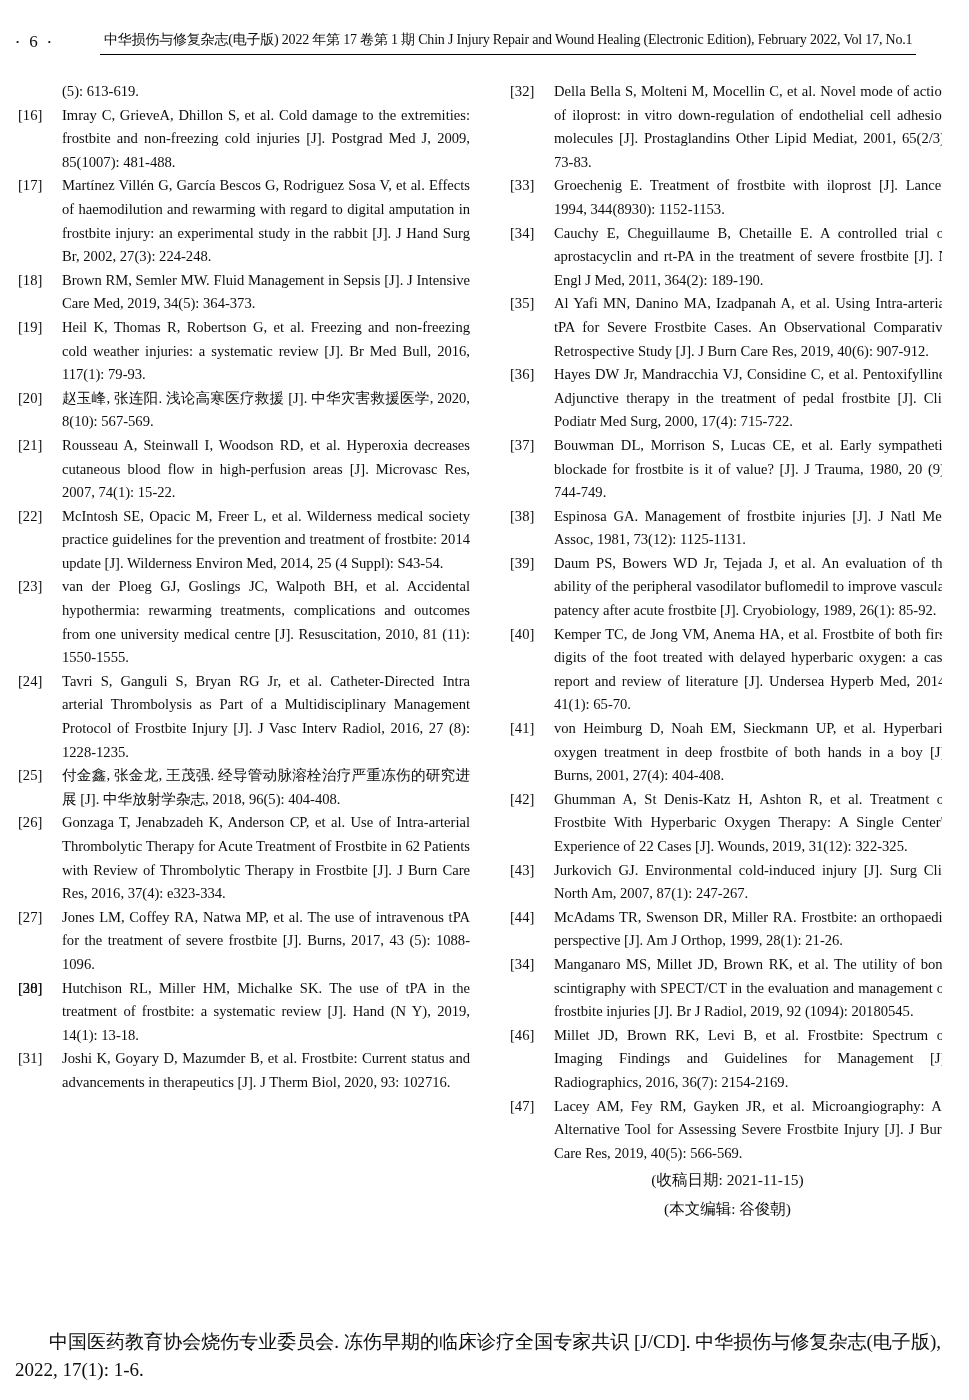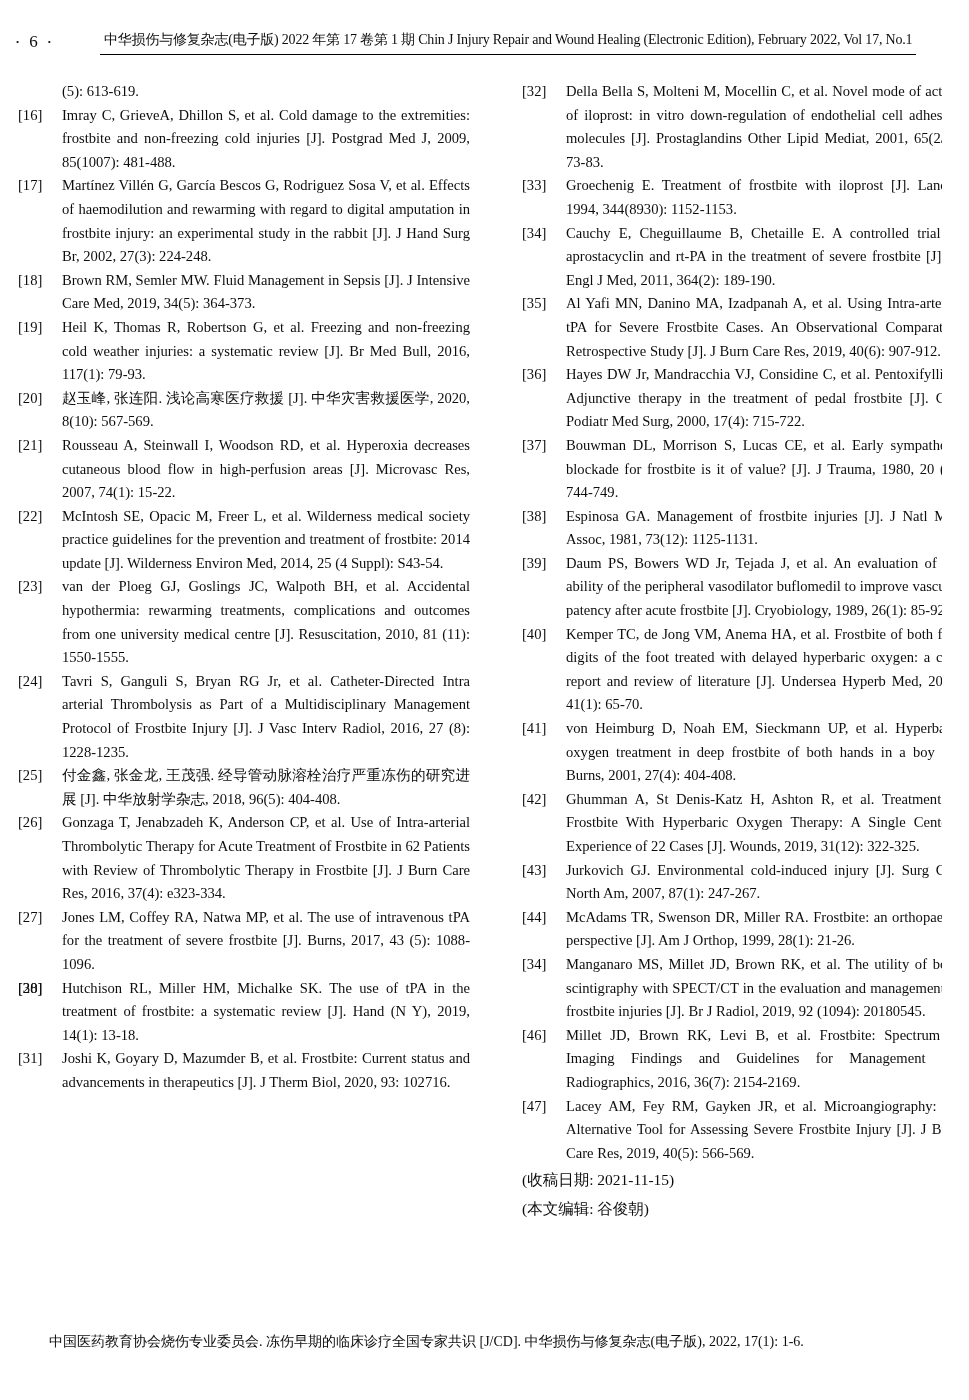--- a/index.html
+++ b/index.html
@@ -47,21 +47,21 @@
   }
 
   
   .content {
     position: absolute;
     top: 80px;
     left: 18px;
     width: 924px;
     height: 1248px;
     display: flex;
-    gap: 52px;
+    gap: 40px;
     overflow: hidden;
   }
   .col { flex: 0 0 auto; }
   .col.left  { width: 452px; }
   .col.right { width: 439px; }
 
   .ref {
     position: relative;
     padding-left: 44px;
     font-size: 14.6px;
@@ -71,31 +71,31 @@
   .ref .num {
     position: absolute;
     left: 0;
     top: 0;
     white-space: nowrap;
   }
 
   .end-note {
     font-size: 15.5px;
     line-height: 29px;
-    text-align: left;
+    text-align: center;
     padding-right: 4px;
   }
 
   
   .citation-footer {
     position: absolute;
     top: 1328px;
     left: 15px;
     width: 926px;
-    font-size: 14px;
+    font-size: 19px;
     line-height: 28px;
     text-align: justify;
   }
   .citation-footer p {
     margin: 0;
     text-indent: 34px;
   }
 </style>
 </head>
 <body>

